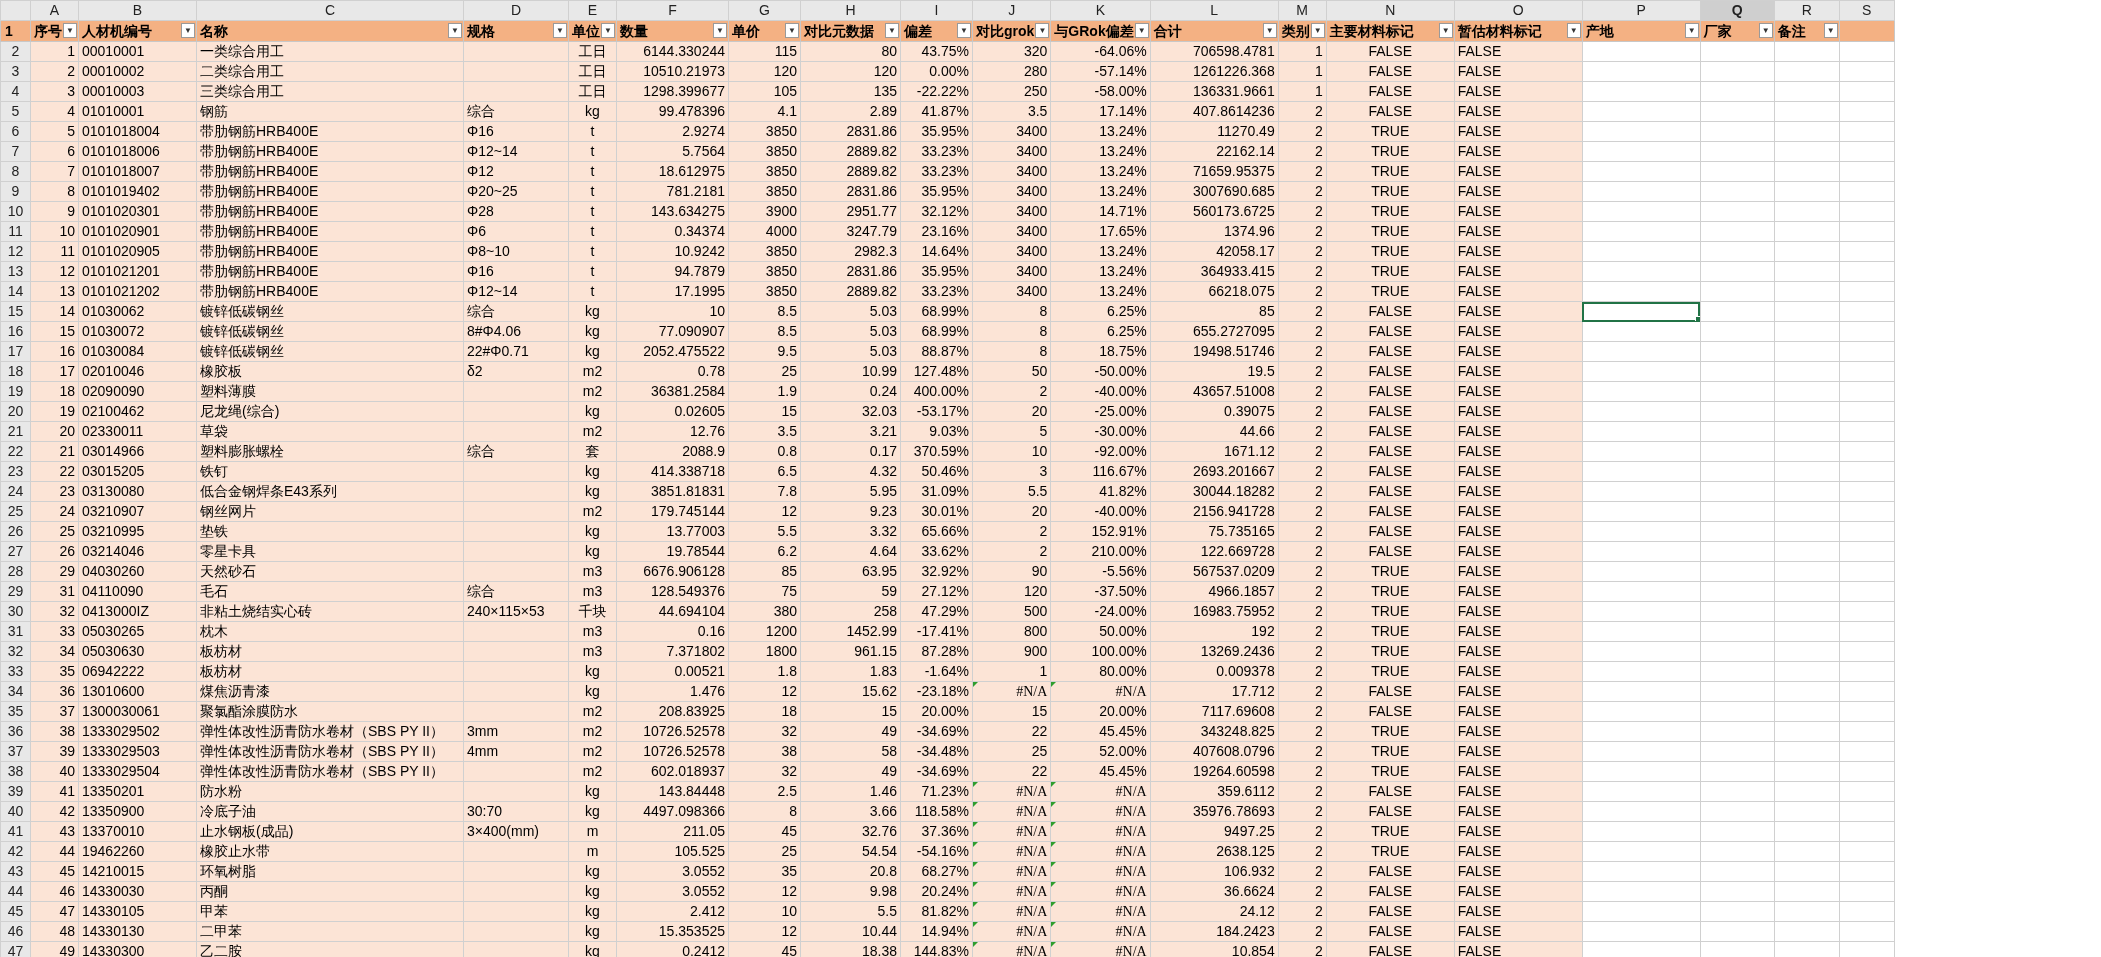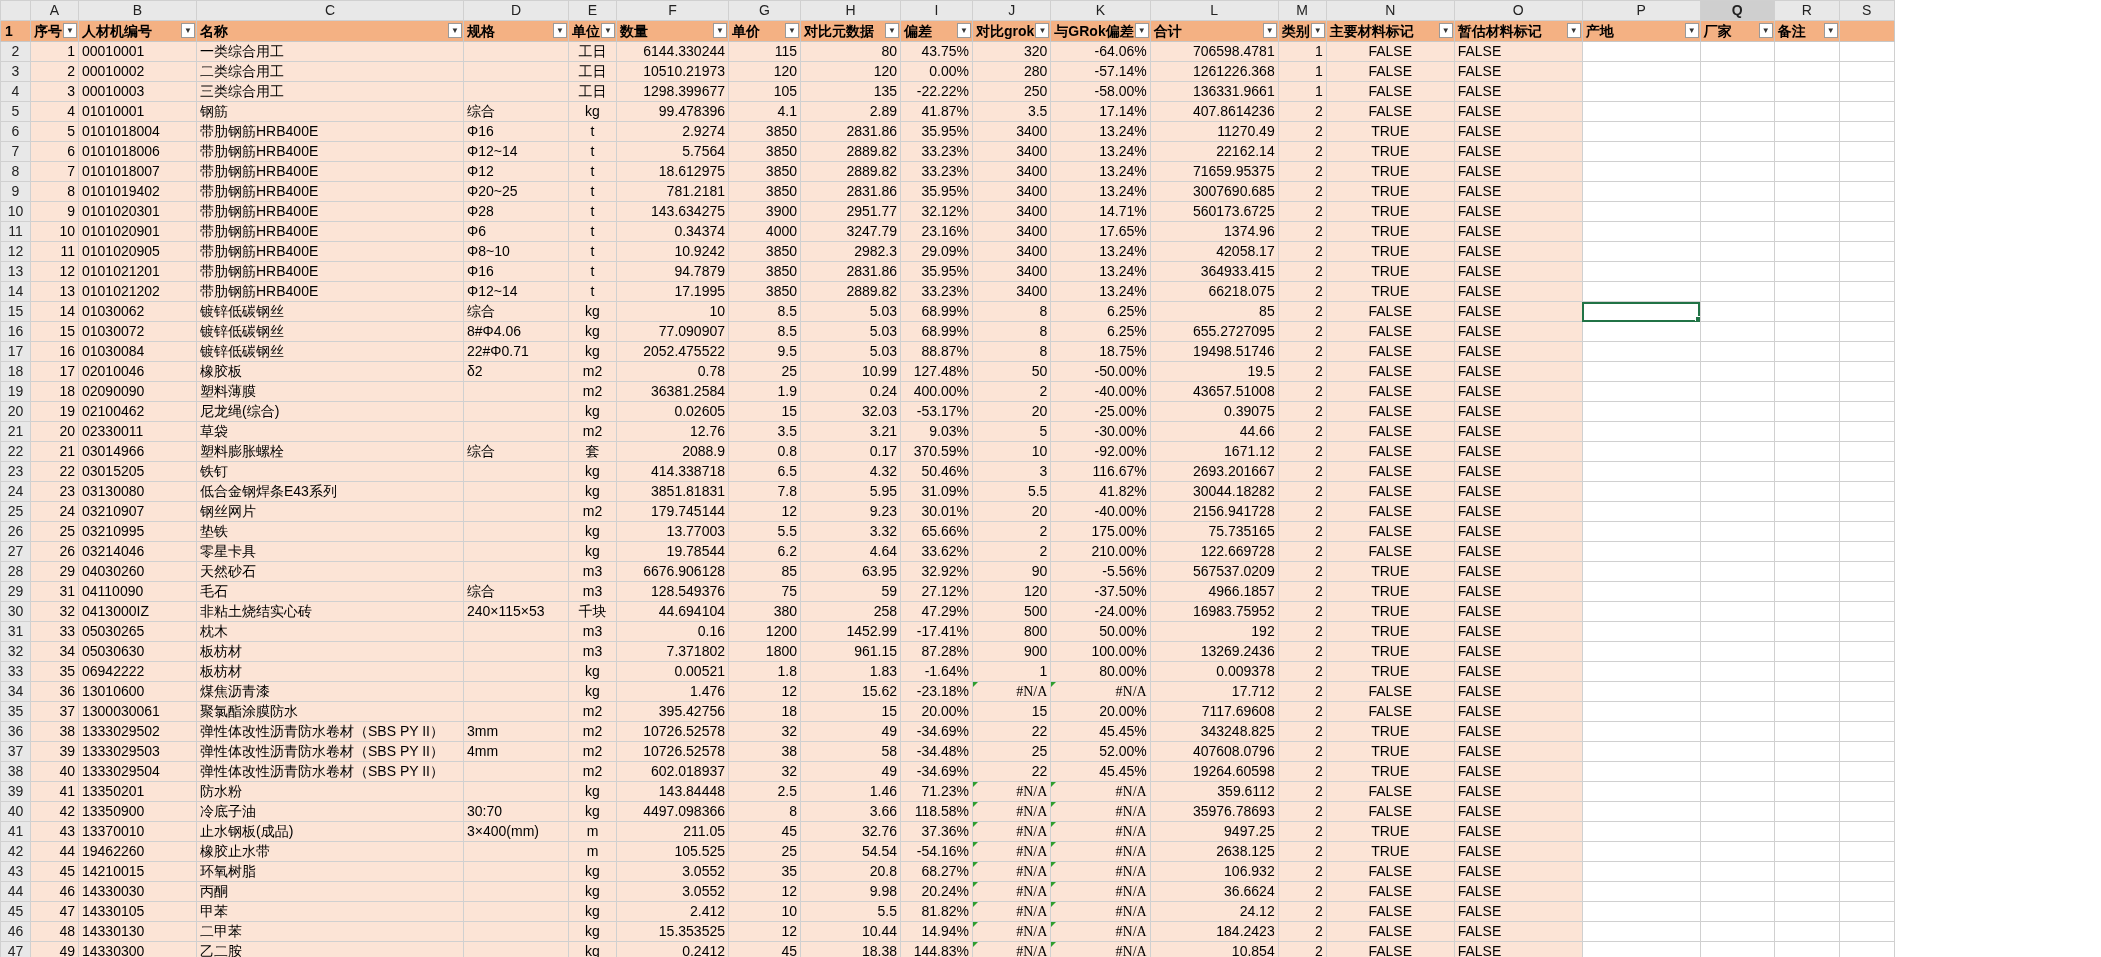--- a/index.html
+++ b/index.html
@@ -408,21 +408,21 @@
         <tr class="datarow">
           <td class="rowhead">12</td>
           <td class="d r">11</td>
           <td class="d l">0101020905</td>
           <td class="d l">带肋钢筋HRB400E</td>
           <td class="d l">Φ8~10</td>
           <td class="d c">t</td>
           <td class="d r">10.9242</td>
           <td class="d r">3850</td>
           <td class="d r">2982.3</td>
-          <td class="d r">29.09%</td>
+          <td class="d r">14.64%</td>
           <td class="d r">3400</td>
           <td class="d r">13.24%</td>
           <td class="d r">42058.17</td>
           <td class="d r">2</td>
           <td class="d c">TRUE</td>
           <td class="d l">FALSE</td>
           <td class="blank l"></td>
           <td class="blank l"></td>
           <td class="blank l"></td>
           <td class="blank l"></td>
@@ -718,21 +718,21 @@
           <td class="d r">25</td>
           <td class="d l">03210995</td>
           <td class="d l">垫铁</td>
           <td class="d l"></td>
           <td class="d c">kg</td>
           <td class="d r">13.77003</td>
           <td class="d r">5.5</td>
           <td class="d r">3.32</td>
           <td class="d r">65.66%</td>
           <td class="d r">2</td>
-          <td class="d r">175.00%</td>
+          <td class="d r">152.91%</td>
           <td class="d r">75.735165</td>
           <td class="d r">2</td>
           <td class="d c">FALSE</td>
           <td class="d l">FALSE</td>
           <td class="blank l"></td>
           <td class="blank l"></td>
           <td class="blank l"></td>
           <td class="blank l"></td>
         </tr>
         <tr class="datarow">
@@ -911,21 +911,21 @@
           <td class="blank l"></td>
           <td class="blank l"></td>
         </tr>
         <tr class="datarow">
           <td class="rowhead">35</td>
           <td class="d r">37</td>
           <td class="d l">1300030061</td>
           <td class="d l">聚氯酯涂膜防水</td>
           <td class="d l"></td>
           <td class="d c">m2</td>
-          <td class="d r">395.42756</td>
+          <td class="d r">208.83925</td>
           <td class="d r">18</td>
           <td class="d r">15</td>
           <td class="d r">20.00%</td>
           <td class="d r">15</td>
           <td class="d r">20.00%</td>
           <td class="d r">7117.69608</td>
           <td class="d r">2</td>
           <td class="d c">FALSE</td>
           <td class="d l">FALSE</td>
           <td class="blank l"></td>

